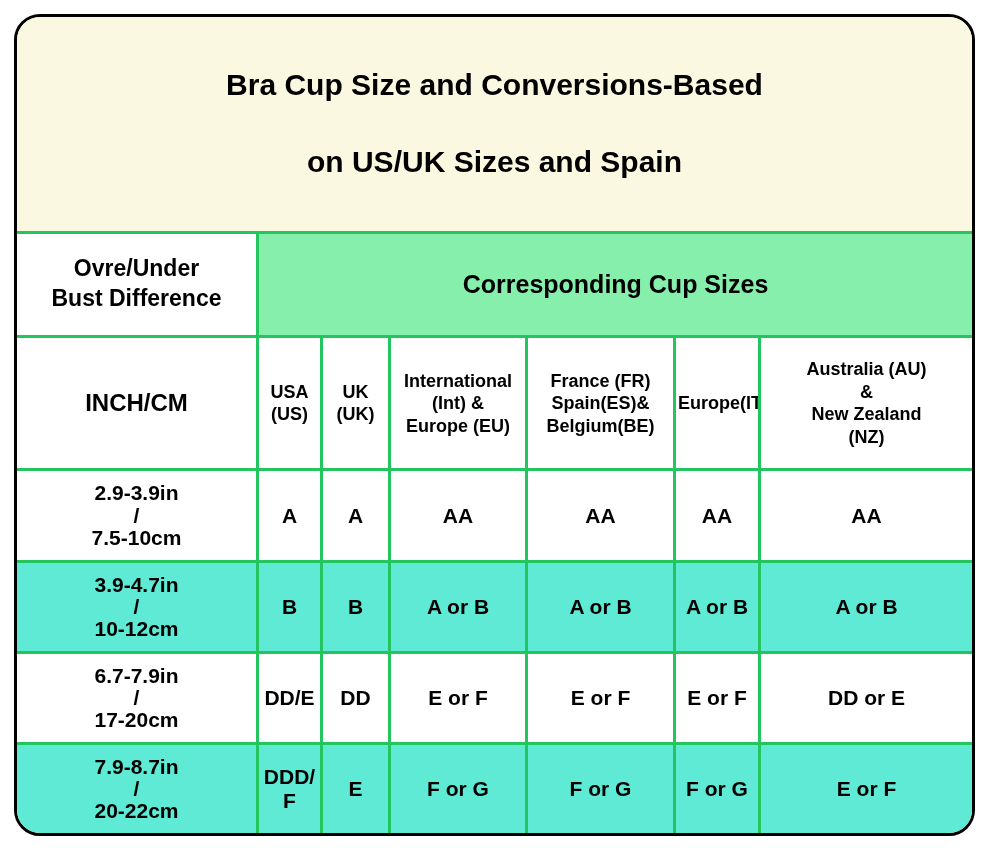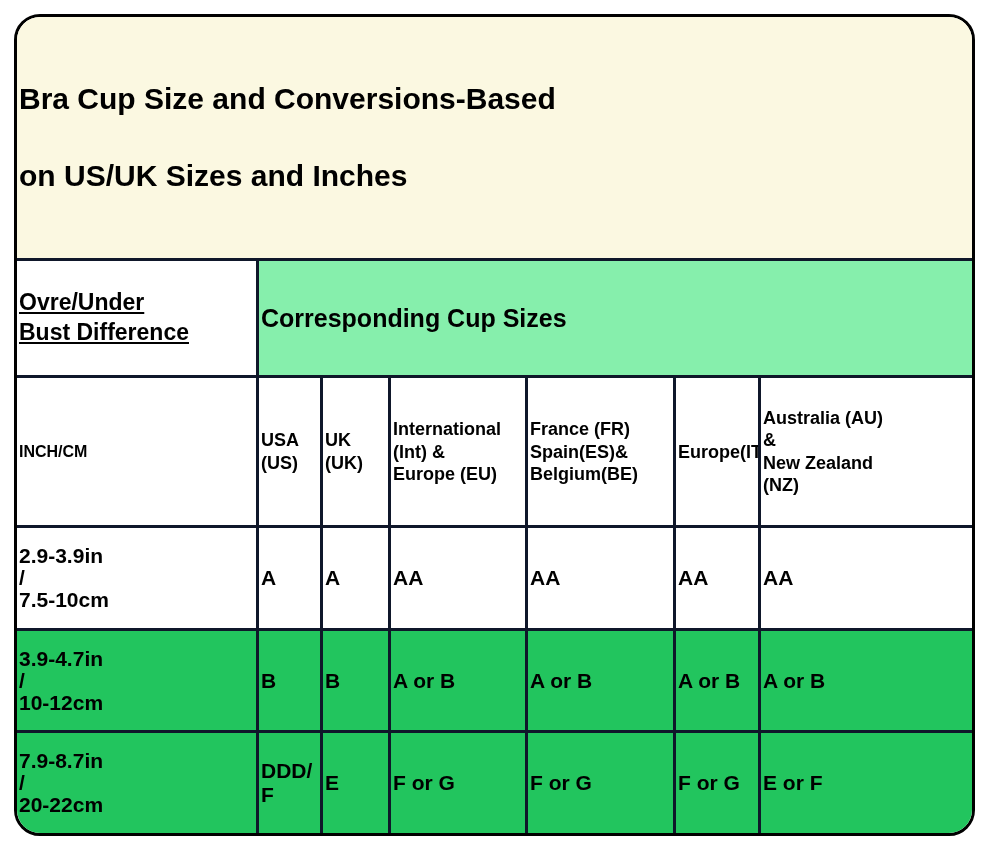--- a/index.html
+++ b/index.html
@@ -25,42 +25,43 @@
     box-sizing: border-box;
   }
   table.conv {
     border-collapse: collapse;
     table-layout: fixed;
     width: calc(100% + 6px);
     height: calc(100% + 6px);
     margin: -3px;
   }
   table.conv td {
-    border: 3px solid #0f172a;
+    border: 3px solid #22c55e;
+    text-align: center;
     vertical-align: middle;
     padding: 0 2px;
     white-space: pre-line;
     overflow: hidden;
   }
   .r-title   { height: 95px; }
   .r-h1      { height: 94px; }
   .r-h2      { height: 120px; }
   .r-d       { height: 82px; margin-top: 16px; }
   .title-cell {
     background: #FBF8E1;
     font-size: 30px;
     line-height: 1.28;
   }
-  .h1-left  { font-size: 23px; line-height: 1.3; background: #FFFFFF; text-decoration: underline; }
+  .h1-left  { font-size: 23px; line-height: 1.3; background: #FFFFFF; }
   .h1-right { font-size: 25px; background: #86efac; }
   .ch       { font-size: 18px; line-height: 1.25; background: #FFFFFF; }
-  .ch0      { font-size: 16px; }
+  .ch0      { font-size: 24px; }
   .range    { font-size: 21px; line-height: 1.05; }
   .val      { font-size: 21px; }
-  tr.alt td { background: #22c55e; }
+  tr.alt td { background: #5eead4; }
   tr.plain td { background: #FFFFFF; }
 </style>
 </head>
 <body>
 
 <div class="frame">
   <table class="conv">
     <colgroup>
       <col style="width:242px">
       <col style="width:64px">
@@ -68,21 +69,21 @@
       <col style="width:137px">
       <col style="width:148px">
       <col style="width:85px">
       <col>
     </colgroup>
 
     <tbody>
         <tr class="r-title">
       <td colspan="7" class="title-cell">
         <div>Bra Cup Size and Conversions-Based</div>
-        <div>on US/UK Sizes and Inches</div>
+        <div>on US/UK Sizes and Spain</div>
       </td>
     </tr>
 
     <tr class="r-h1">
       <td class="h1-left">Ovre/Under
 Bust Difference</td>
       <td colspan="6" class="h1-right">Corresponding Cup Sizes</td>
     </tr>
 
     <tr class="r-h2">
@@ -123,20 +124,31 @@
       <td class="val">B</td>
       <td class="val">B</td>
       <td class="val">A or B</td>
       <td class="val">A or B</td>
       <td class="val">A or B</td>
       <td class="val">A or B</td>
     </tr>
 
 
 
+    <tr class="r-d plain">
+      <td class="range">6.7-7.9in
+/
+17-20cm</td>
+      <td class="val">DD/E</td>
+      <td class="val">DD</td>
+      <td class="val">E or F</td>
+      <td class="val">E or F</td>
+      <td class="val">E or F</td>
+      <td class="val">DD or E</td>
+    </tr>
 
     <tr class="r-d alt">
       <td class="range">7.9-8.7in
 /
 20-22cm</td>
       <td class="val">DDD/
 F</td>
       <td class="val">E</td>
       <td class="val">F or G</td>
       <td class="val">F or G</td>

